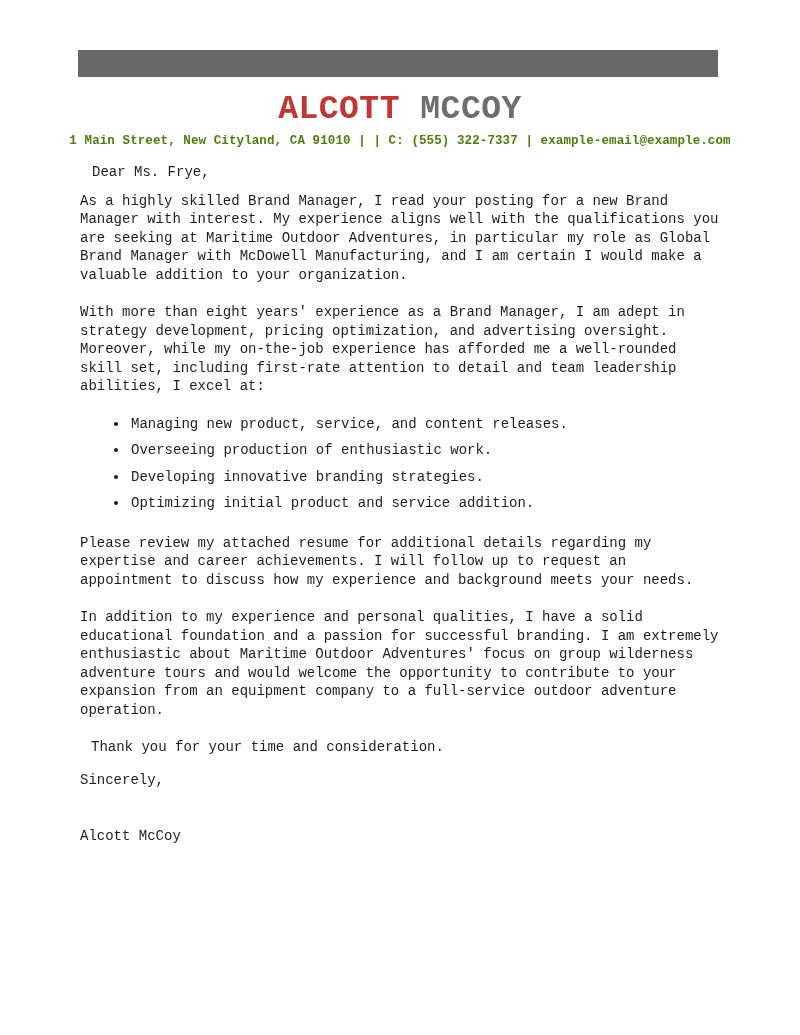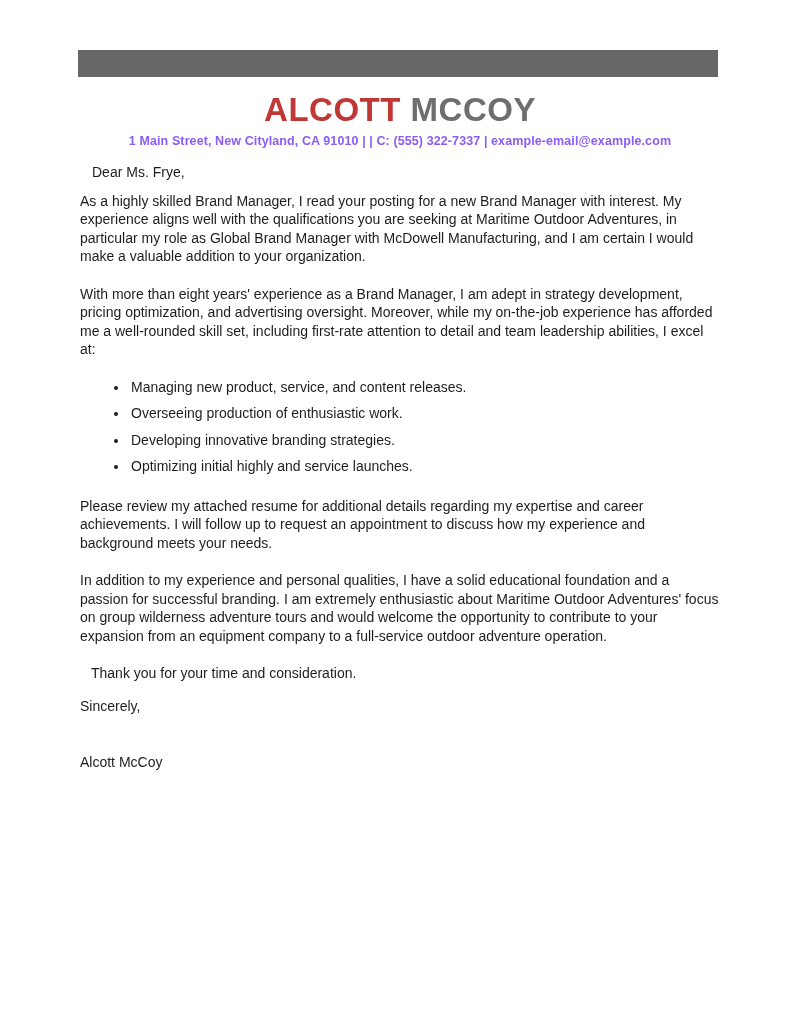--- a/index.html
+++ b/index.html
@@ -6,21 +6,21 @@
     margin: 0;
     padding: 0;
     background: #ffffff;
   }
   .page {
     position: relative;
     width: 800px;
     height: 1035px;
     margin: 0 auto;
     background: #ffffff;
-    font-family: Liberation Sans, sans-serif;
+    font-family: Liberation Mono, monospace;
     color: #1d1d1d;
     overflow: hidden;
   }
   .top-bar {
     position: absolute;
     left: 78px;
     top: 50px;
     width: 640px;
     height: 27px;
     background: #676767;
@@ -41,21 +41,21 @@
   .name-last { }
   .contact-line {
     position: absolute;
     left: 0;
     top: 134px;
     width: 100%;
     margin: 0;
     text-align: center;
     font-size: 12.5px;
     font-weight: bold;
-    color: #8b5cf6;
+    color: #4d7c0f;
     letter-spacing: 0.1px;
   }
   .letter-body {
     position: absolute;
     left: 80px;
     top: 163px;
     width: 640px;
     font-size: 14px;
     line-height: 18.5px;
   }
@@ -101,21 +101,21 @@
     <p class="salutation">Dear Ms. Frye,</p>
 
     <p>As a highly skilled Brand Manager, I read your posting for a new Brand Manager with interest. My experience aligns well with the qualifications you are seeking at Maritime Outdoor Adventures, in particular my role as Global Brand Manager with McDowell Manufacturing, and I am certain I would make a valuable addition to your organization.</p>
 
     <p>With more than eight years' experience as a Brand Manager, I am adept in strategy development, pricing optimization, and advertising oversight. Moreover, while my on-the-job experience has afforded me a well-rounded skill set, including first-rate attention to detail and team leadership abilities, I excel at:</p>
 
     <ul class="skills-list">
       <li>Managing new product, service, and content releases.</li>
       <li>Overseeing production of enthusiastic work.</li>
       <li>Developing innovative branding strategies.</li>
-      <li>Optimizing initial highly and service launches.</li>
+      <li>Optimizing initial product and service addition.</li>
     </ul>
 
     <p>Please review my attached resume for additional details regarding my expertise and career achievements. I will follow up to request an appointment to discuss how my experience and background meets your needs.</p>
 
     <p>In addition to my experience and personal qualities, I have a solid educational foundation and a passion for successful branding. I am extremely enthusiastic about Maritime Outdoor Adventures' focus on group wilderness adventure tours and would welcome the opportunity to contribute to your expansion from an equipment company to a full-service outdoor adventure operation.</p>
 
     <p class="thanks">Thank you for your time and consideration.</p>
 
     <p class="valediction">Sincerely,</p>
 

